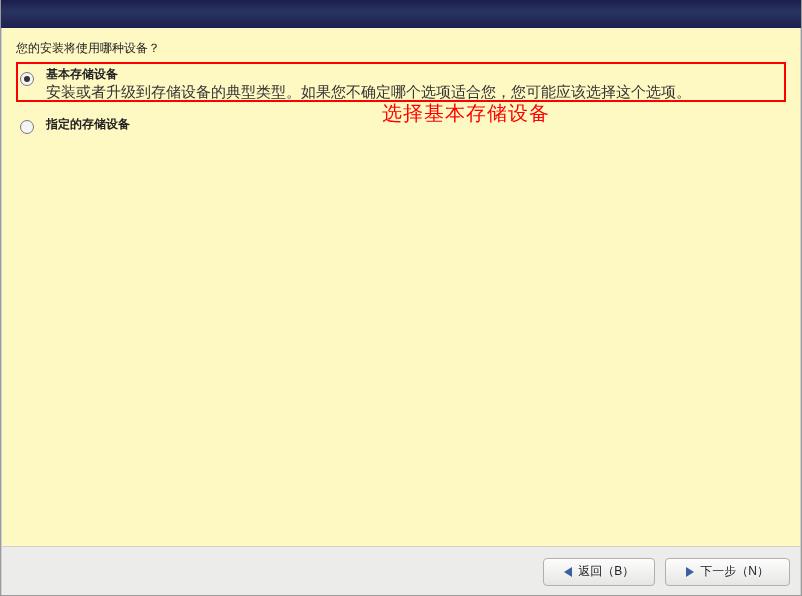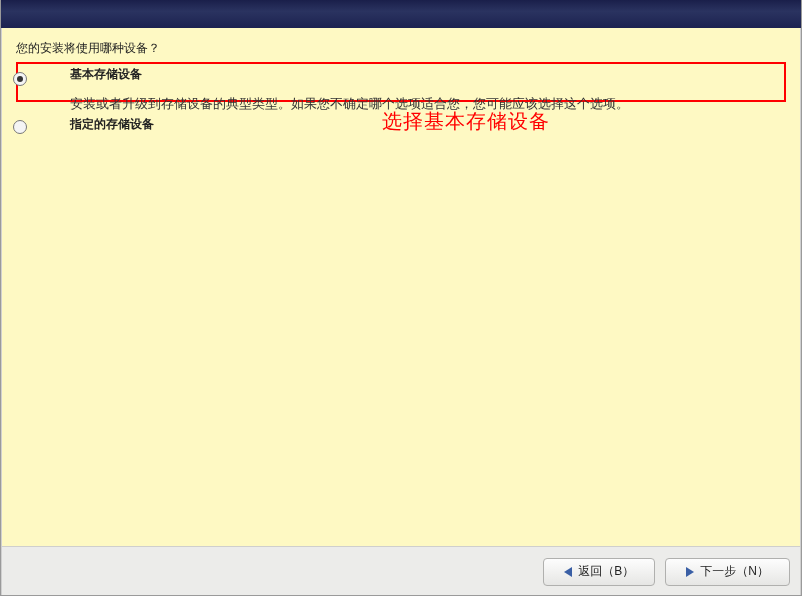--- a/index.html
+++ b/index.html
@@ -45,25 +45,24 @@
     position: absolute;
     top: 34px;
     left: 14px;
     right: 14px;
     height: 40px;
     border: 2px solid #ff0000;
     box-sizing: border-box;
   }
   .option-row {
     position: absolute;
-    left: 7px;
+    left: 14px;
     right: 14px;
     display: flex;
     align-items: flex-start;
-    gap: 31px;
   }
   .option-row.first { top: 38px; }
   .option-row.second { top: 86px; align-items: center; }
   .radio-wrap {
     width: 20px;
     padding-top: 6px;
     padding-left: 4px;
   }
   .radio-outer {
     width: 12px; height: 12px;
@@ -83,28 +82,28 @@
     flex: 1;
     padding-left: 6px;
   }
   .option-title {
     font-weight: bold;
     font-size: 12px;
     color: #222;
     line-height: 16px;
   }
   .option-desc {
-    font-size: 13px;
+    font-size: 15px;
     color: #333;
     line-height: 15px;
-    margin-top: 14px;
+    margin-top: 2px;
   }
   .annotation {
     position: absolute;
-    top: 80px;
+    top: 72px;
     left: 380px;
     color: #ff0000;
     font-size: 20px;
     font-weight: 400;
     letter-spacing: 1px;
   }
   .button-bar {
     position: absolute;
     left: 1px; right: 1px; bottom: 0;
     height: 50px;

